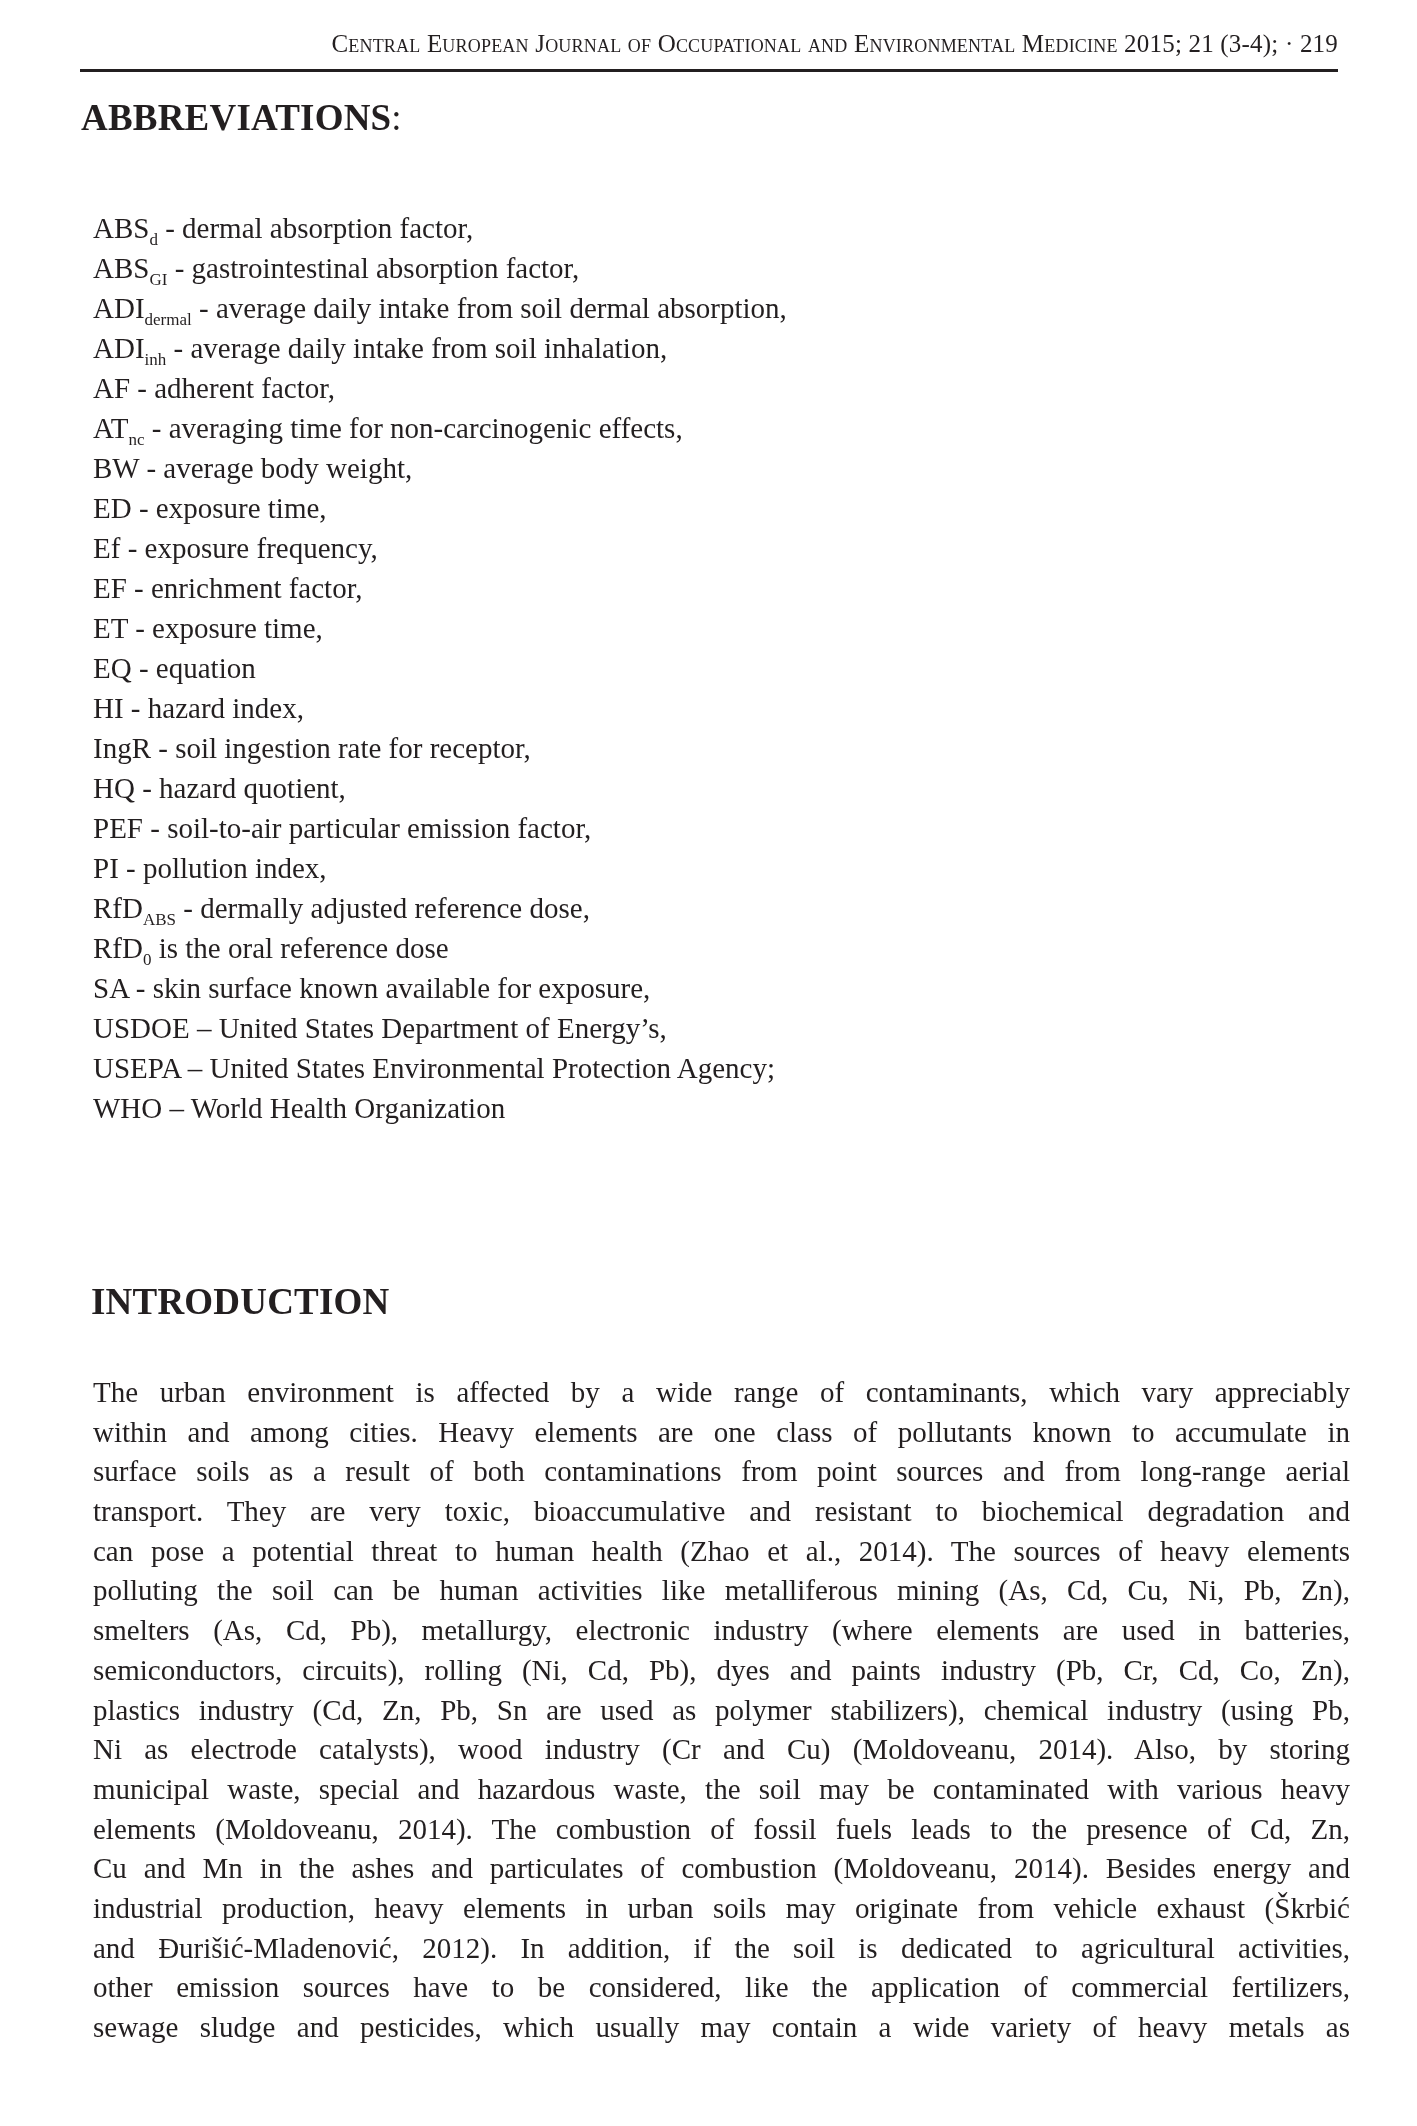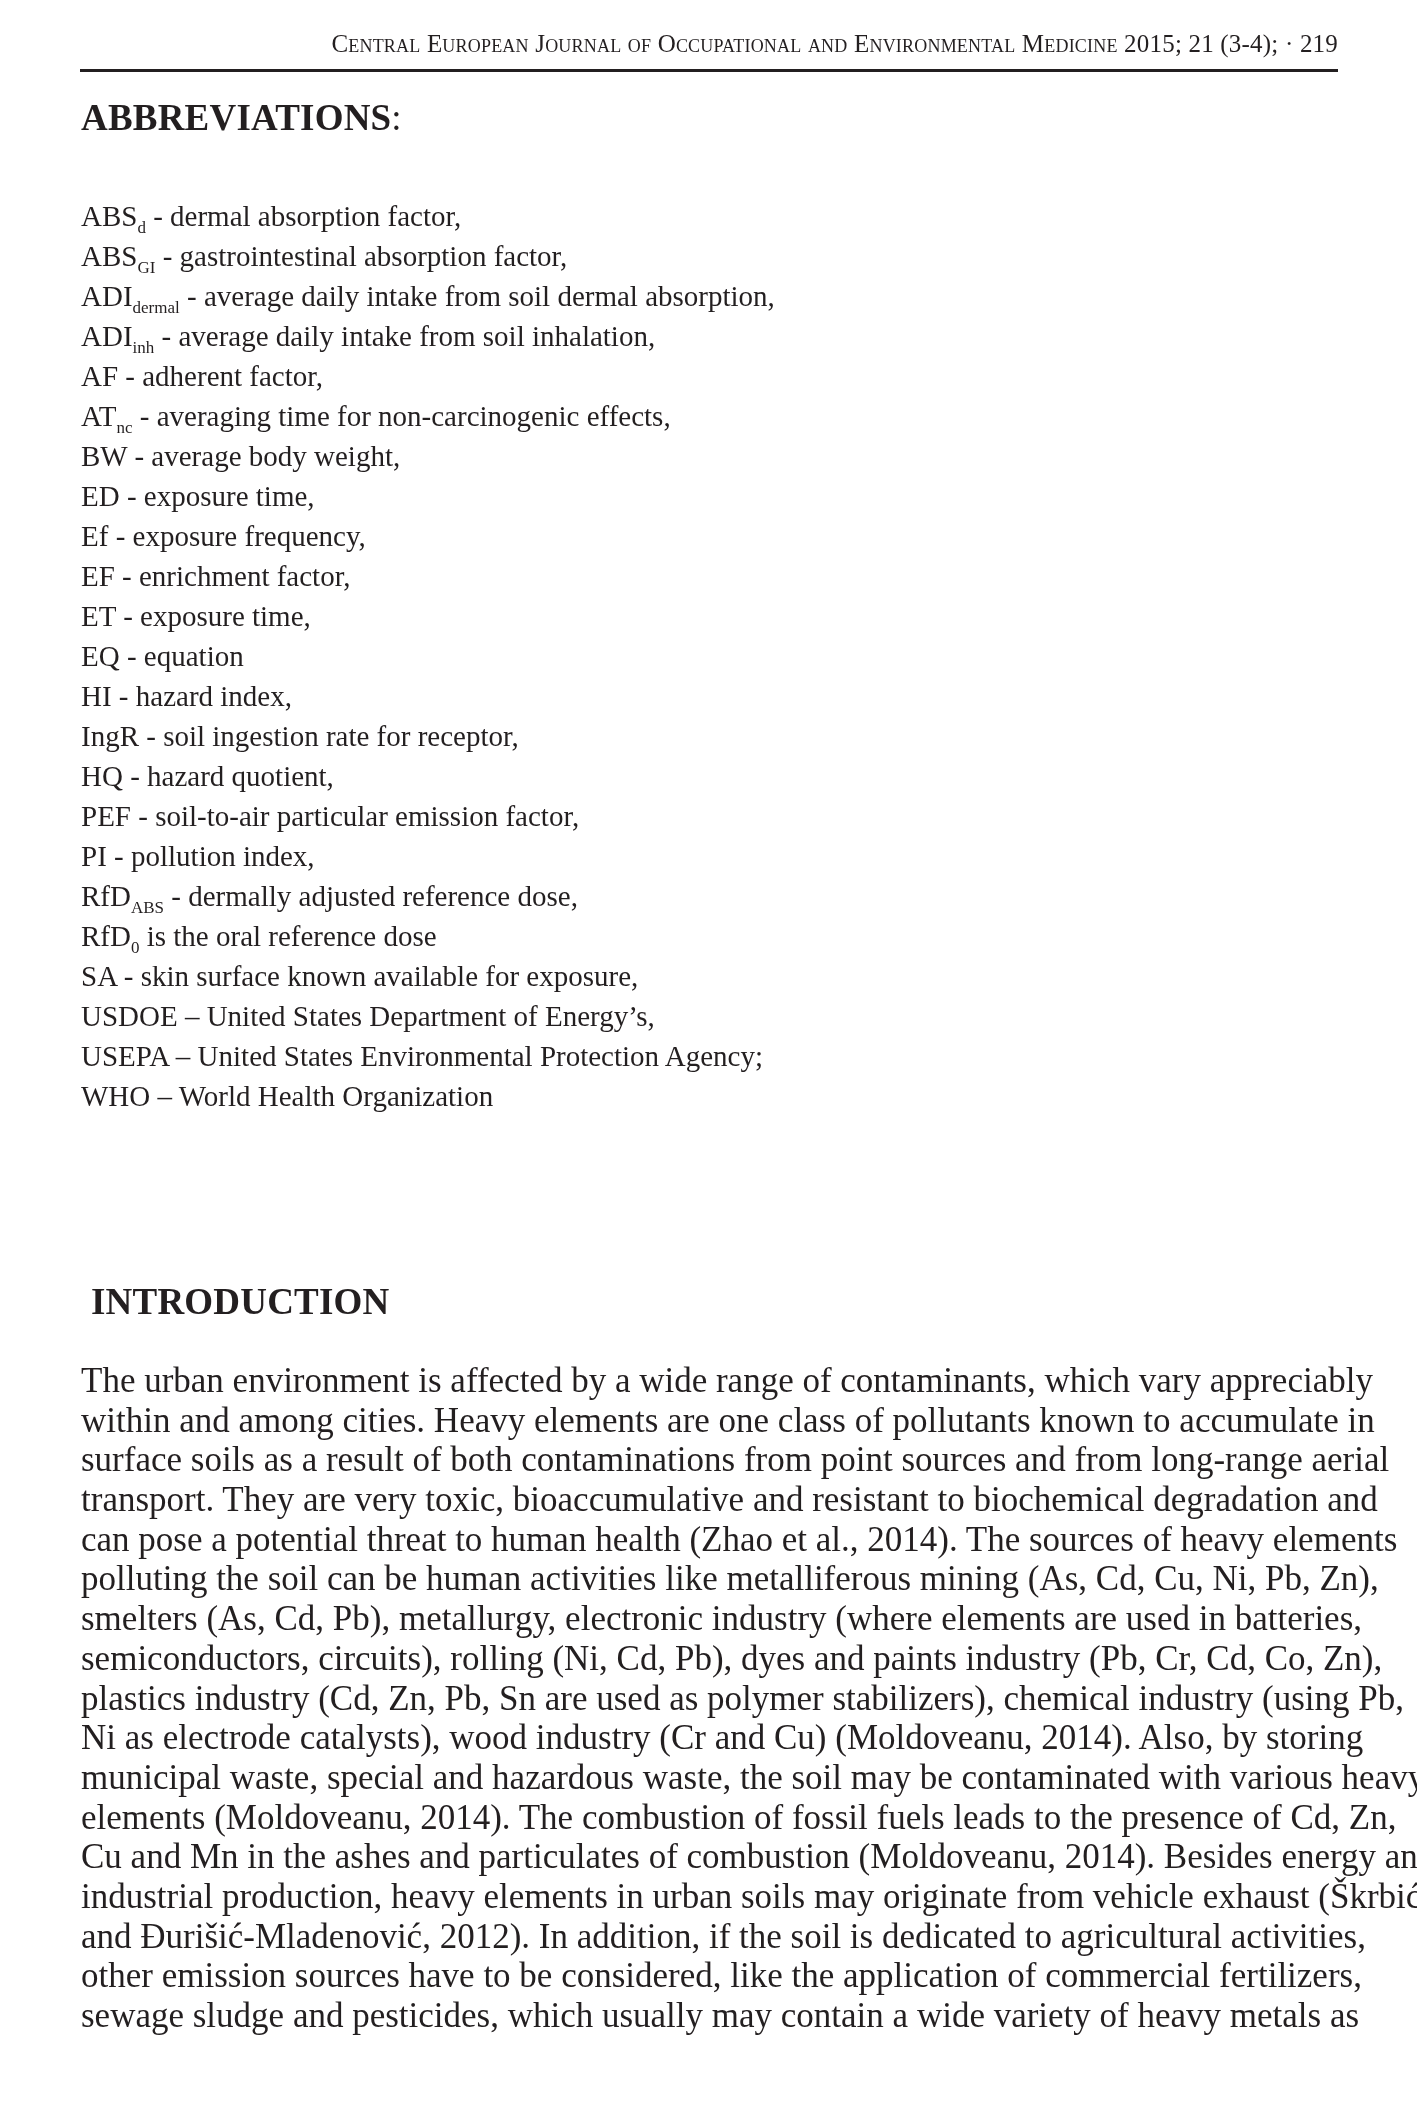--- a/index.html
+++ b/index.html
@@ -54,44 +54,44 @@
   .section-heading .colon {
     font-weight: normal;
   }
   #abbr-heading { top: 96px; }
   #intro-heading { top: 1270px; }
 
   .abbr-list {
     position: absolute;
     left: 81px;
     top: 196px;
-    margin: 0;
+    margin: 12px;
     padding: 0;
     list-style: none;
     font-size: 29px;
     line-height: 40px;
   }
   .abbr-list li {
     white-space: nowrap;
     height: 40px;
   }
   .abbr-list sub {
     font-size: 17px;
     vertical-align: -7px;
     line-height: 0;
   }
   .intro-body {
     position: absolute;
     left: 81px;
     top: 1361px;
     width: 1257px;
-    font-size: 35px;
+    font-size: 29px;
     line-height: 39.7px;
     text-align: justify;
-    margin: 0;
+    margin: 12px;
   }
   .intro-line {
     display: block;
     text-align: justify;
     text-align-last: justify;
     white-space: nowrap;
     height: 39.7px;
   }
 </style>
 </head>

